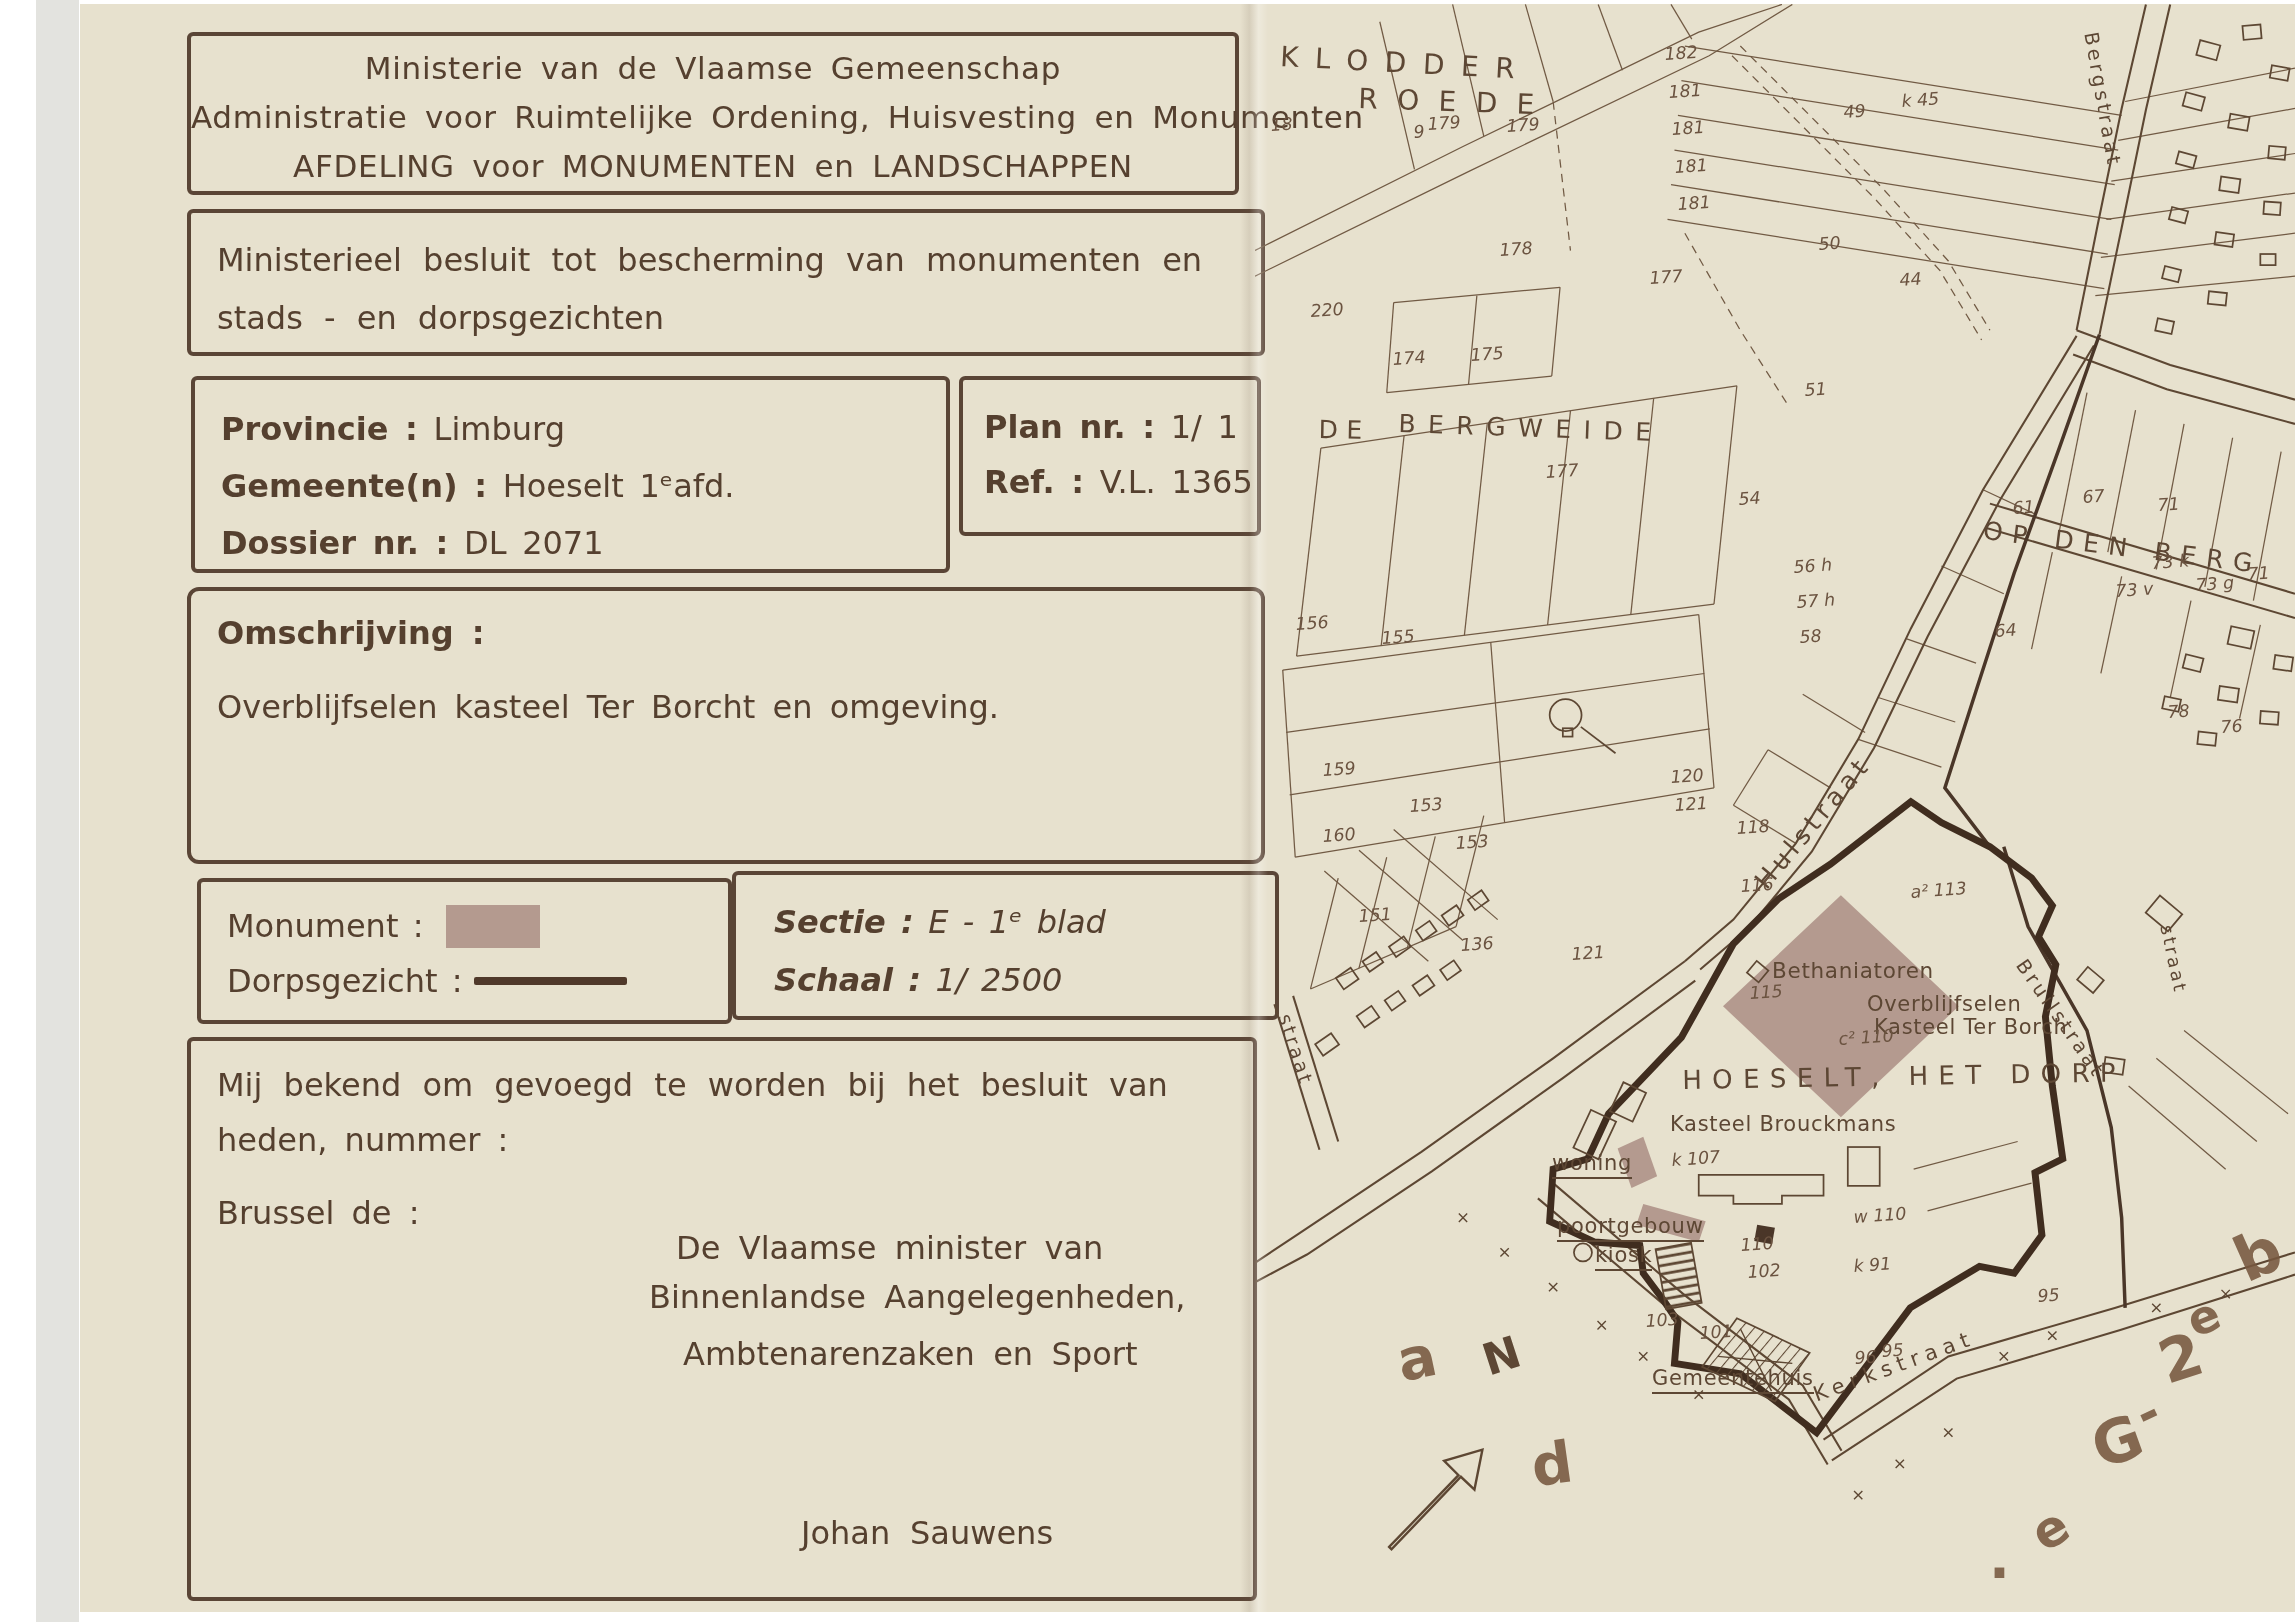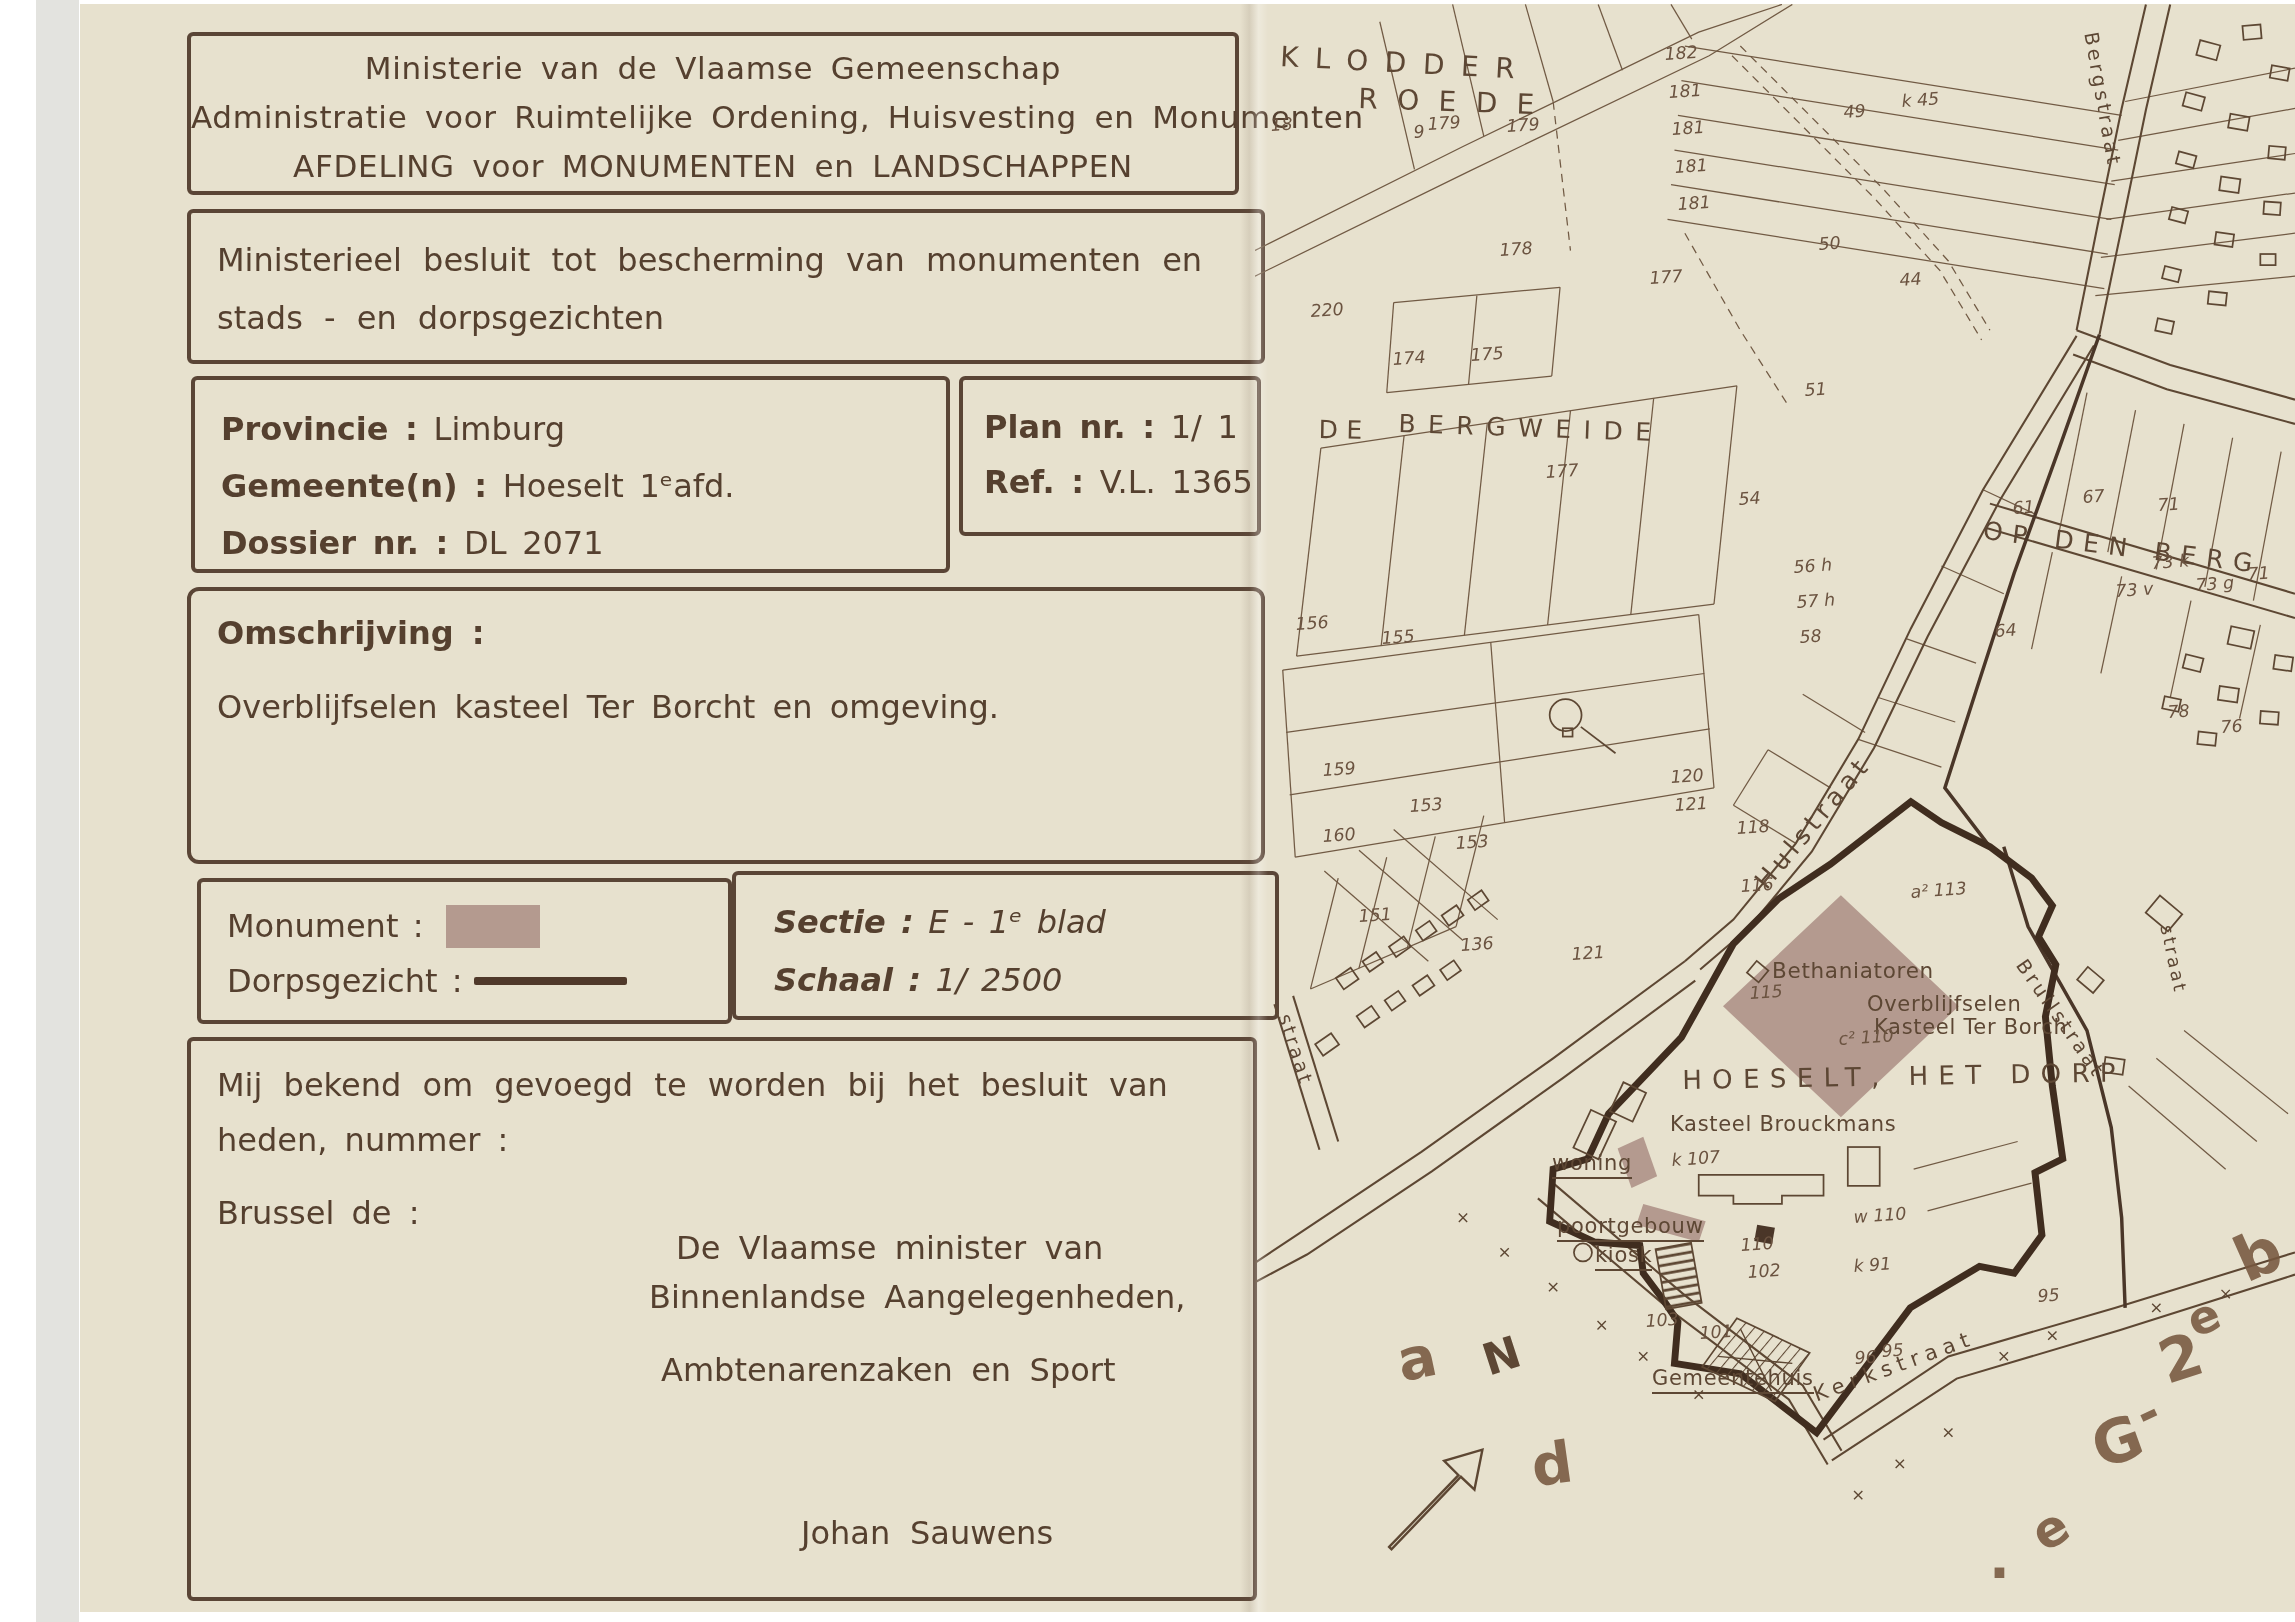--- a/index.html
+++ b/index.html
@@ -8,42 +8,42 @@
   .scan-edge{position:absolute;left:36px;top:0;width:43px;height:1623px;background:#e3e3df;}
   .paper{position:absolute;left:80px;top:4.2px;width:2216px;height:1608px;background:#e7e1ce;}
   .fold{position:absolute;left:1160px;top:0;width:28px;height:100%;
         background:linear-gradient(90deg,rgba(110,90,70,0),rgba(110,90,70,.14),rgba(255,255,255,.28),rgba(110,90,70,0));}
   
   .box{position:absolute;border:4.9px solid #5a4536;border-radius:6.2px;color:#55402f;}
   .box .l{white-space:nowrap;}
   .hdr{ left:107px;top:28px;width:1044px;height:147px;text-align:center;
         font-size:31px;line-height:49px;padding-top:7.6px;letter-spacing:0.7px;word-spacing:7px;}
   .decree{left:107px;top:205px;width:1044px;height:117px;font-size:32px;line-height:58px;
-        padding:18px 0 12px 26px;word-spacing:11px;}
+        padding:18px 0 4px 26px;word-spacing:11px;}
   .prov{left:111px;top:372px;width:725px;height:168px;font-size:32px;line-height:57px;
         padding:21px 0 0 26px;word-spacing:5.5px;}
   .plan{left:879px;top:372px;width:273px;height:132px;font-size:32px;line-height:55px;
         padding:19.4px 0 0 21px;word-spacing:5.5px;}
   .omsch{left:107px;top:583px;width:1044px;height:248px;font-size:32px;line-height:42px;
         padding:21px 0 0 26px;word-spacing:7px;border-radius:12px;}
   .omsch .val{margin-top:32px;}
   .legend{left:117px;top:874px;width:501px;height:121px;font-size:32px;
         padding:16.6px 0 0 26px;word-spacing:4.2px;}
   .legend .row{display:flex;align-items:center;height:55px;}
   .swatch{display:inline-block;width:94px;height:43px;margin-left:22px;}
   .dline{display:inline-block;width:153px;height:8.3px;margin-left:11px;border-radius:2.1px;}
   .sectie{left:652px;top:867px;width:501px;height:123px;font-size:32px;line-height:58px;
         padding:18px 0 0 38px;word-spacing:4.2px;font-style:italic;}
   .closing{left:107px;top:1033px;width:1044px;height:556px;font-size:32px;color:#55402f;padding-left:18px;}
   .closing .l1{position:absolute;left:26px;top:25px;word-spacing:11px;white-space:nowrap;}
   .closing .l2{position:absolute;left:26px;top:80px;word-spacing:7px;}
   .closing .l3{position:absolute;left:26px;top:153px;word-spacing:7px;}
   .closing .m1{position:absolute;left:485px;top:188px;word-spacing:8.3px;white-space:nowrap;}
   .closing .m2{position:absolute;left:458px;top:237px;word-spacing:8.3px;white-space:nowrap;}
-  .closing .m3{position:absolute;left:470px;top:294px;word-spacing:8.3px;white-space:nowrap;margin-top:16px;}
+  .closing .m3{position:absolute;left:492px;top:294px;word-spacing:8.3px;white-space:nowrap;}
   .closing .sig{position:absolute;left:610px;top:473px;word-spacing:9.7px;white-space:nowrap;}
   .bold{font-weight:700;}
   
   .map{position:absolute;left:1175px;top:0;width:1040px;height:1608px;overflow:hidden;}
   .map svg{position:absolute;left:0;top:0;}
   .map-label{position:absolute;color:#5d4734;white-space:nowrap;transform-origin:left top;
         font-family:"DejaVu Sans",sans-serif;}
   .map-label.u{border-bottom:2.1px solid #5d4734;padding-bottom:1.4px;}
   .parcel-num{position:absolute;color:#6b5340;font-style:italic;white-space:nowrap;
         transform-origin:left top;}

